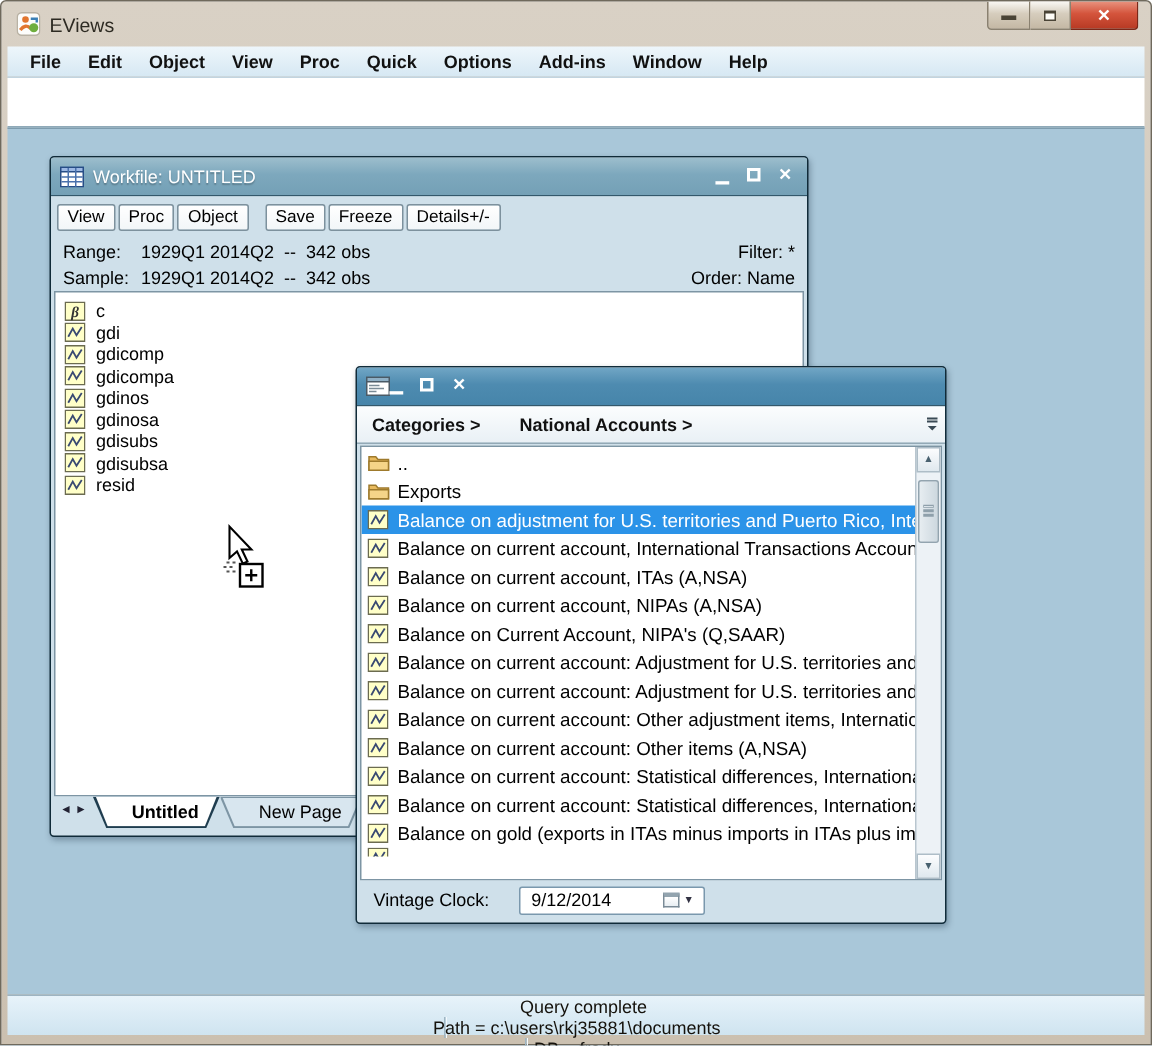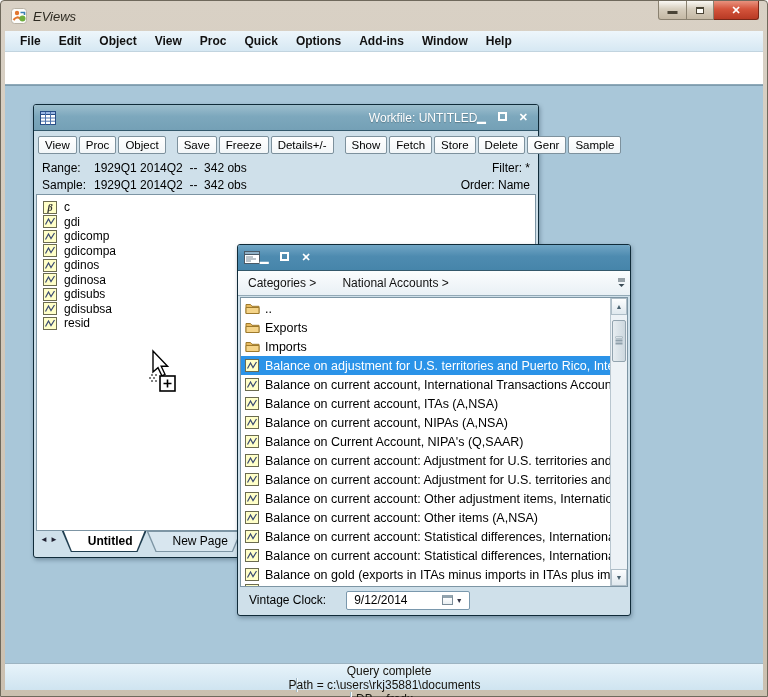--- a/index.html
+++ b/index.html
@@ -10,21 +10,21 @@
   .app {
     position:relative; width:768px; height:697px;
     background:linear-gradient(#d9d1c5,#cbc0b0);
     border:1px solid #6f695c; border-radius:4px 4px 0 0;
   }
   .main-titlebar {
     position:absolute; left:0; top:0; width:100%; height:30px;
     display:flex; align-items:center; padding-left:10px;
     color:#2d2a22; font-size:13px;
   }
-  .main-titlebar .app-title { margin-left:6px;font-style:italic; }
+  .main-titlebar .app-title { margin-left:6px; }
   .win-controls { position:absolute; top:0; right:8px; display:flex; }
   .wc-btn {
     height:19px; display:flex; align-items:center; justify-content:center;
     border:1px solid #8a8170; border-top:none;
     background:linear-gradient(#faf8f4,#d6cdbd 45%,#c4b8a4);
     color:#4a4436; font-size:10px; cursor:default;
   }
   .wc-min { width:29px; border-radius:0 0 0 3px; }
   .wc-max { width:27px; border-left:none; }
   .wc-close {
@@ -69,21 +69,21 @@
     color:#fff; font-size:12px; border-radius:2px 2px 0 0;
     border-bottom:1px solid #33586b;
   }
   .child-titlebar .t-label { margin-left:6px; flex:1; text-shadow:0 1px 1px rgba(0,0,0,.25); }
   .child-ctrls { display:flex; gap:12px; margin-right:4px; color:#fff; font-weight:bold; font-size:11px; }
   .child-ctrls span { cursor:default; line-height:1; }
   .cc-max { width:9px; height:9px; border:2px solid #fff; display:inline-block; }
 
   
   .wf { left:32px; top:103px; width:506px; height:454px; z-index:10; }
-  .wf .child-titlebar { background:linear-gradient(#9dbecd,#7da8bd 45%,#74a0b6);text-align:right; }
+  .wf .child-titlebar { background:linear-gradient(#9dbecd,#7da8bd 45%,#74a0b6); }
   .wf-toolbar { height:27px; display:flex; align-items:center; padding-left:4px; background:#cfe0ea; }
   .btn-group { display:flex; margin-right:9px; }
   .wf-btn {
     background:linear-gradient(#ffffff,#f2f6f8);
     border:1px solid #7d919d; border-radius:2px;
     padding:2px 6px; margin-right:2px; font-size:11.5px; color:#000;
     cursor:default; white-space:nowrap;
   }
   .wf-info { padding:1px 8px 3px 8px; background:#cfe0ea; }
   .info-row { display:flex; justify-content:space-between; height:17px; align-items:center; }
@@ -111,21 +111,21 @@
   .tab.active .tab-label { font-weight:bold; }
 
   
   .br { left:236px; top:243px; width:394px; height:372px; z-index:20; }
   .br .child-titlebar { background:linear-gradient(#71a6c5,#4e8bb0 45%,#4685aa); }
   .br-crumbs {
     height:25px; background:linear-gradient(#fbfdfe,#e9f0f5);
     border-bottom:1px solid #93a9b6; display:flex; align-items:center; padding-left:10px;
     position:relative;
   }
-  .crumb { margin-right:26px; color:#111; cursor:default; }
+  .crumb { margin-right:26px; color:#111; cursor:default;font-weight:bold; }
   .crumb-expand { position:absolute; right:2px; top:4px; width:14px; height:16px; display:flex; align-items:center; justify-content:center; cursor:default; }
   .br-list {
     position:absolute; left:2px; right:2px; top:52px; bottom:28px;
     background:#fff; border:1px solid #7d95a4; overflow:hidden;
   }
   .br-rows { position:absolute; left:0; top:1px; right:17px; }
   .br-row { height:19px; display:flex; align-items:center; padding-left:4px; white-space:nowrap; overflow:hidden; }
   .br-row .obj-icon { width:15px; height:14px; margin-right:5px; flex:0 0 auto; }
   .br-row .row-label { font-size:12.5px; }
   .br-row.selected { background:#2b93e8; }
@@ -207,28 +207,20 @@
         <span class="btn-group">
           <span class="wf-btn">View</span>
           <span class="wf-btn">Proc</span>
           <span class="wf-btn">Object</span>
         </span>
         <span class="btn-group">
           <span class="wf-btn">Save</span>
           <span class="wf-btn">Freeze</span>
           <span class="wf-btn">Details+/-</span>
         </span>
-        <span class="btn-group">
-          <span class="wf-btn">Show</span>
-          <span class="wf-btn">Fetch</span>
-          <span class="wf-btn">Store</span>
-          <span class="wf-btn">Delete</span>
-          <span class="wf-btn">Genr</span>
-          <span class="wf-btn">Sample</span>
-        </span>
       </div>
 
     <div class="wf-info">
       <div class="info-row">
         <span class="info-left">
           <span class="info-label">Range:</span>
           <span>1929Q1 2014Q2  --  342 obs</span>
         </span>
         <span>Filter: *</span>
       </div>
@@ -353,27 +345,20 @@
               </svg></span>
             <span class="row-label">..</span>
           </div>
           <div class="br-row">
             <span class="obj-icon"><svg width="15" height="13" viewBox="0 0 15 13">
                 <path d="M1 2.5 h4.5 l1.5 1.8 H14 V11.5 H1 Z" fill="#e8ba5e" stroke="#9e7a2c"></path>
                 <path d="M1 5.5 h13 V11.5 H1 Z" fill="#f5d488" stroke="#9e7a2c"></path>
               </svg></span>
             <span class="row-label">Exports</span>
           </div>
-          <div class="br-row">
-            <span class="obj-icon"><svg width="15" height="13" viewBox="0 0 15 13">
-                <path d="M1 2.5 h4.5 l1.5 1.8 H14 V11.5 H1 Z" fill="#e8ba5e" stroke="#9e7a2c"></path>
-                <path d="M1 5.5 h13 V11.5 H1 Z" fill="#f5d488" stroke="#9e7a2c"></path>
-              </svg></span>
-            <span class="row-label">Imports</span>
-          </div>
           <div class="br-row selected">
             <span class="obj-icon"><svg width="14" height="13" viewBox="0 0 14 13">
                 <rect x="0.5" y="0.5" width="13" height="12" fill="#ffffc8" stroke="#6b6b50"></rect>
                 <polyline points="2.5,9.5 5.5,4 8,8.5 11.5,3" fill="none" stroke="#3a4a72" stroke-width="1.2"></polyline>
               </svg></span>
             <span class="row-label">Balance on adjustment for U.S. territories and Puerto Rico, Internat</span>
           </div>
           <div class="br-row">
             <span class="obj-icon"><svg width="14" height="13" viewBox="0 0 14 13">
                 <rect x="0.5" y="0.5" width="13" height="12" fill="#ffffc8" stroke="#6b6b50"></rect>

